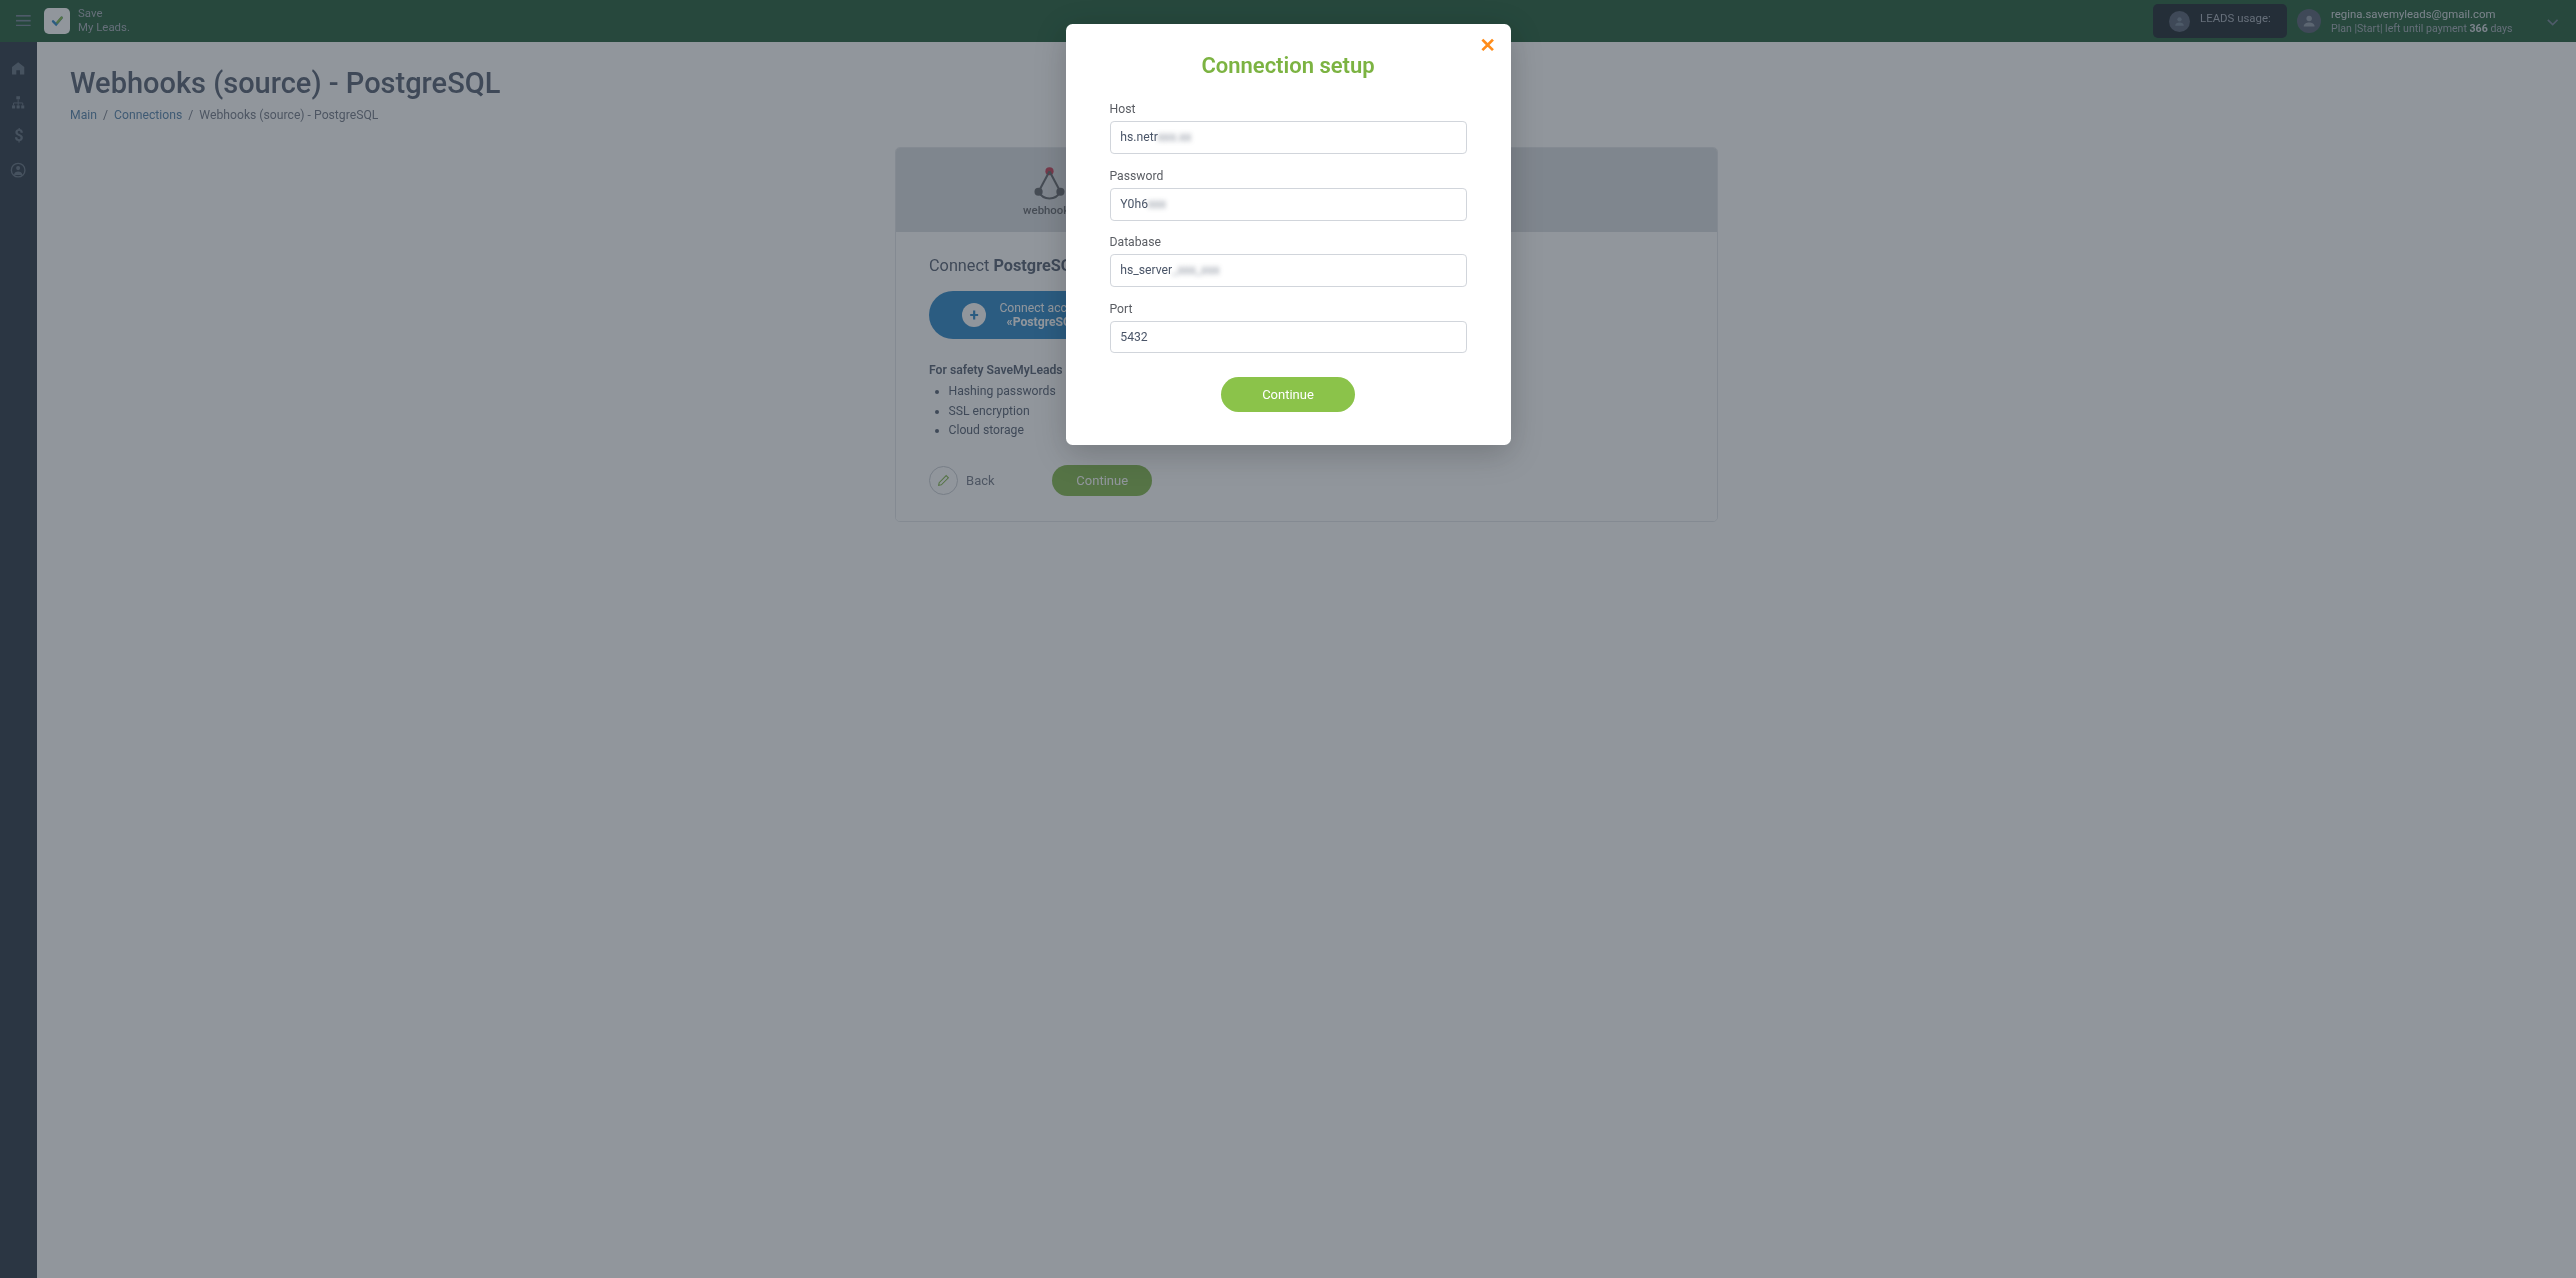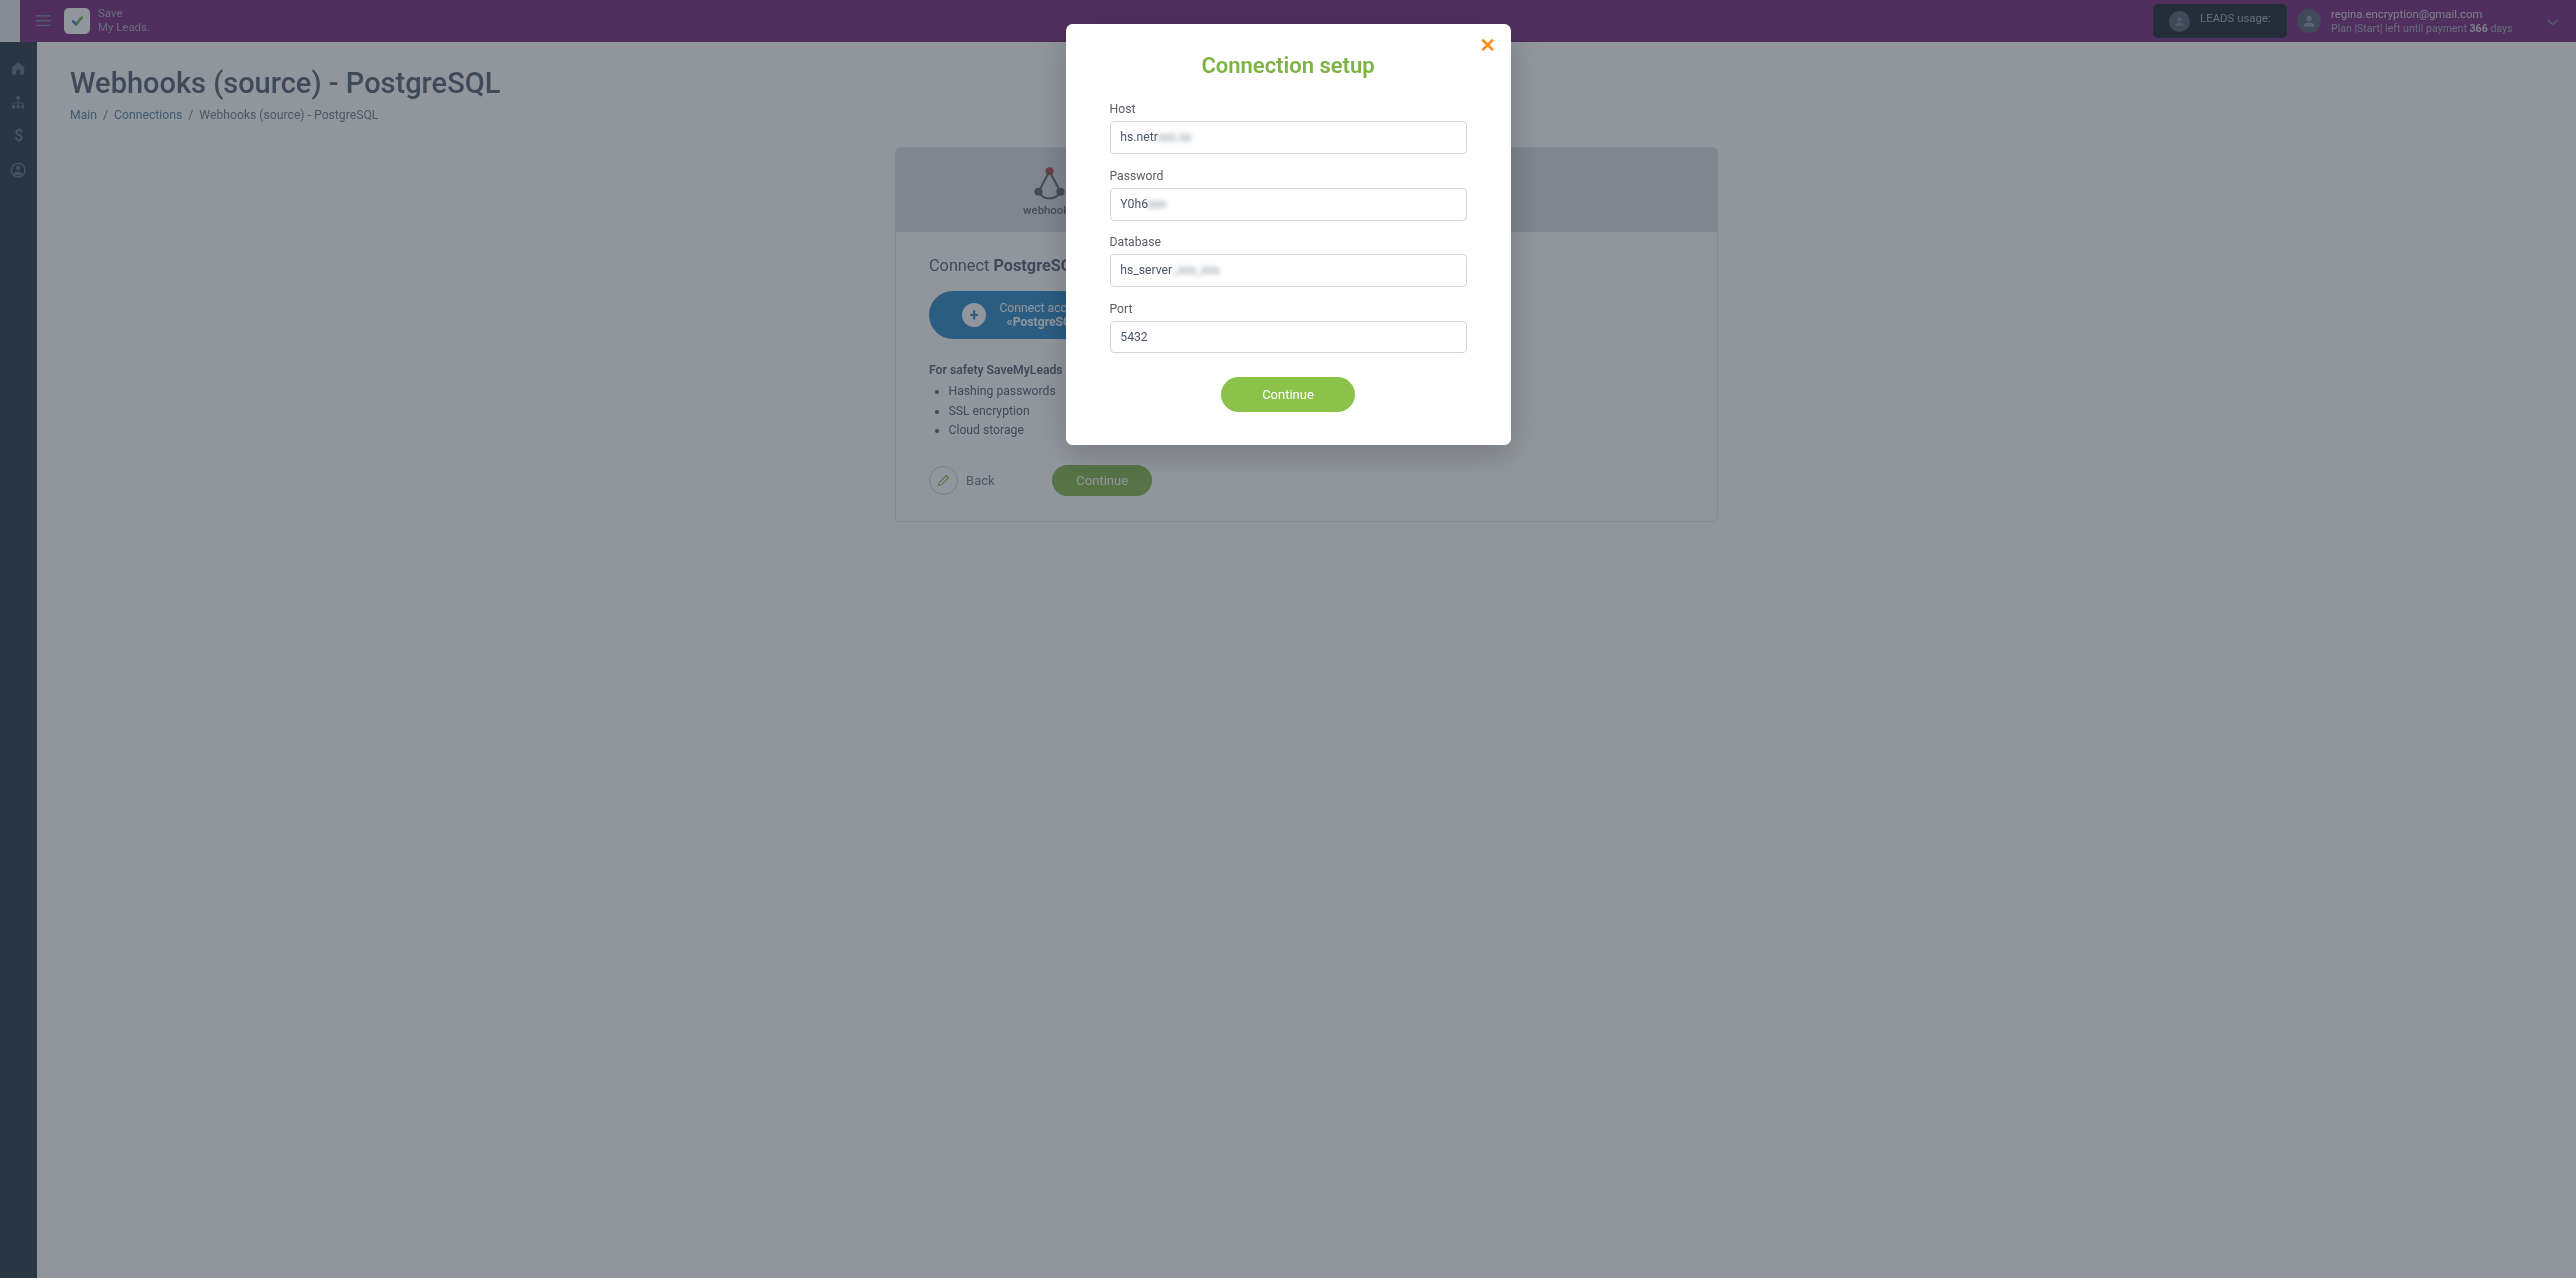--- a/index.html
+++ b/index.html
@@ -10,27 +10,26 @@
     }
     
     body {
       background: #e8eaed;
       overflow: hidden;
     }
     
     
     .navbar {
       height: 42px;
-      background: #701a75;
+      background: #14532d;
       display: flex;
       align-items: center;
       padding: 0 9.8px;
       position: relative;
       z-index: 10;
-      margin-left: 20px;
     }
     
     .hamburger {
       color: #6b7c8f;
       cursor: pointer;
       padding: 6.5px;
       font-size: 14.7px;
     }
     
     .logo-box {
@@ -447,21 +446,21 @@
     </div>
 
     <div class="account-section">
       <div class="account-avatar">
         <svg width="16.3" height="16.3" viewBox="0 0 24 24" fill="#8b95a3">
             <circle cx="12" cy="8" r="4"></circle>
             <path d="M4 20 C4 16 8 14 12 14 C16 14 20 16 20 20 Z"></path>
           </svg>
       </div>
       <div class="account-info">
-        <div class="account-email">regina.encryption@gmail.com</div>
+        <div class="account-email">regina.savemyleads@gmail.com</div>
         <div class="account-plan">
           <span>Plan |Start| left until payment </span><strong>366</strong><span> days</span>
         </div>
       </div>
     </div>
     <div class="chevron-down">
       <svg width="11.4" height="6.5" viewBox="0 0 14 8" fill="none">
           <path d="M1 1 L7 7 L13 1" stroke="currentColor" stroke-width="2"></path>
         </svg>
     </div>

